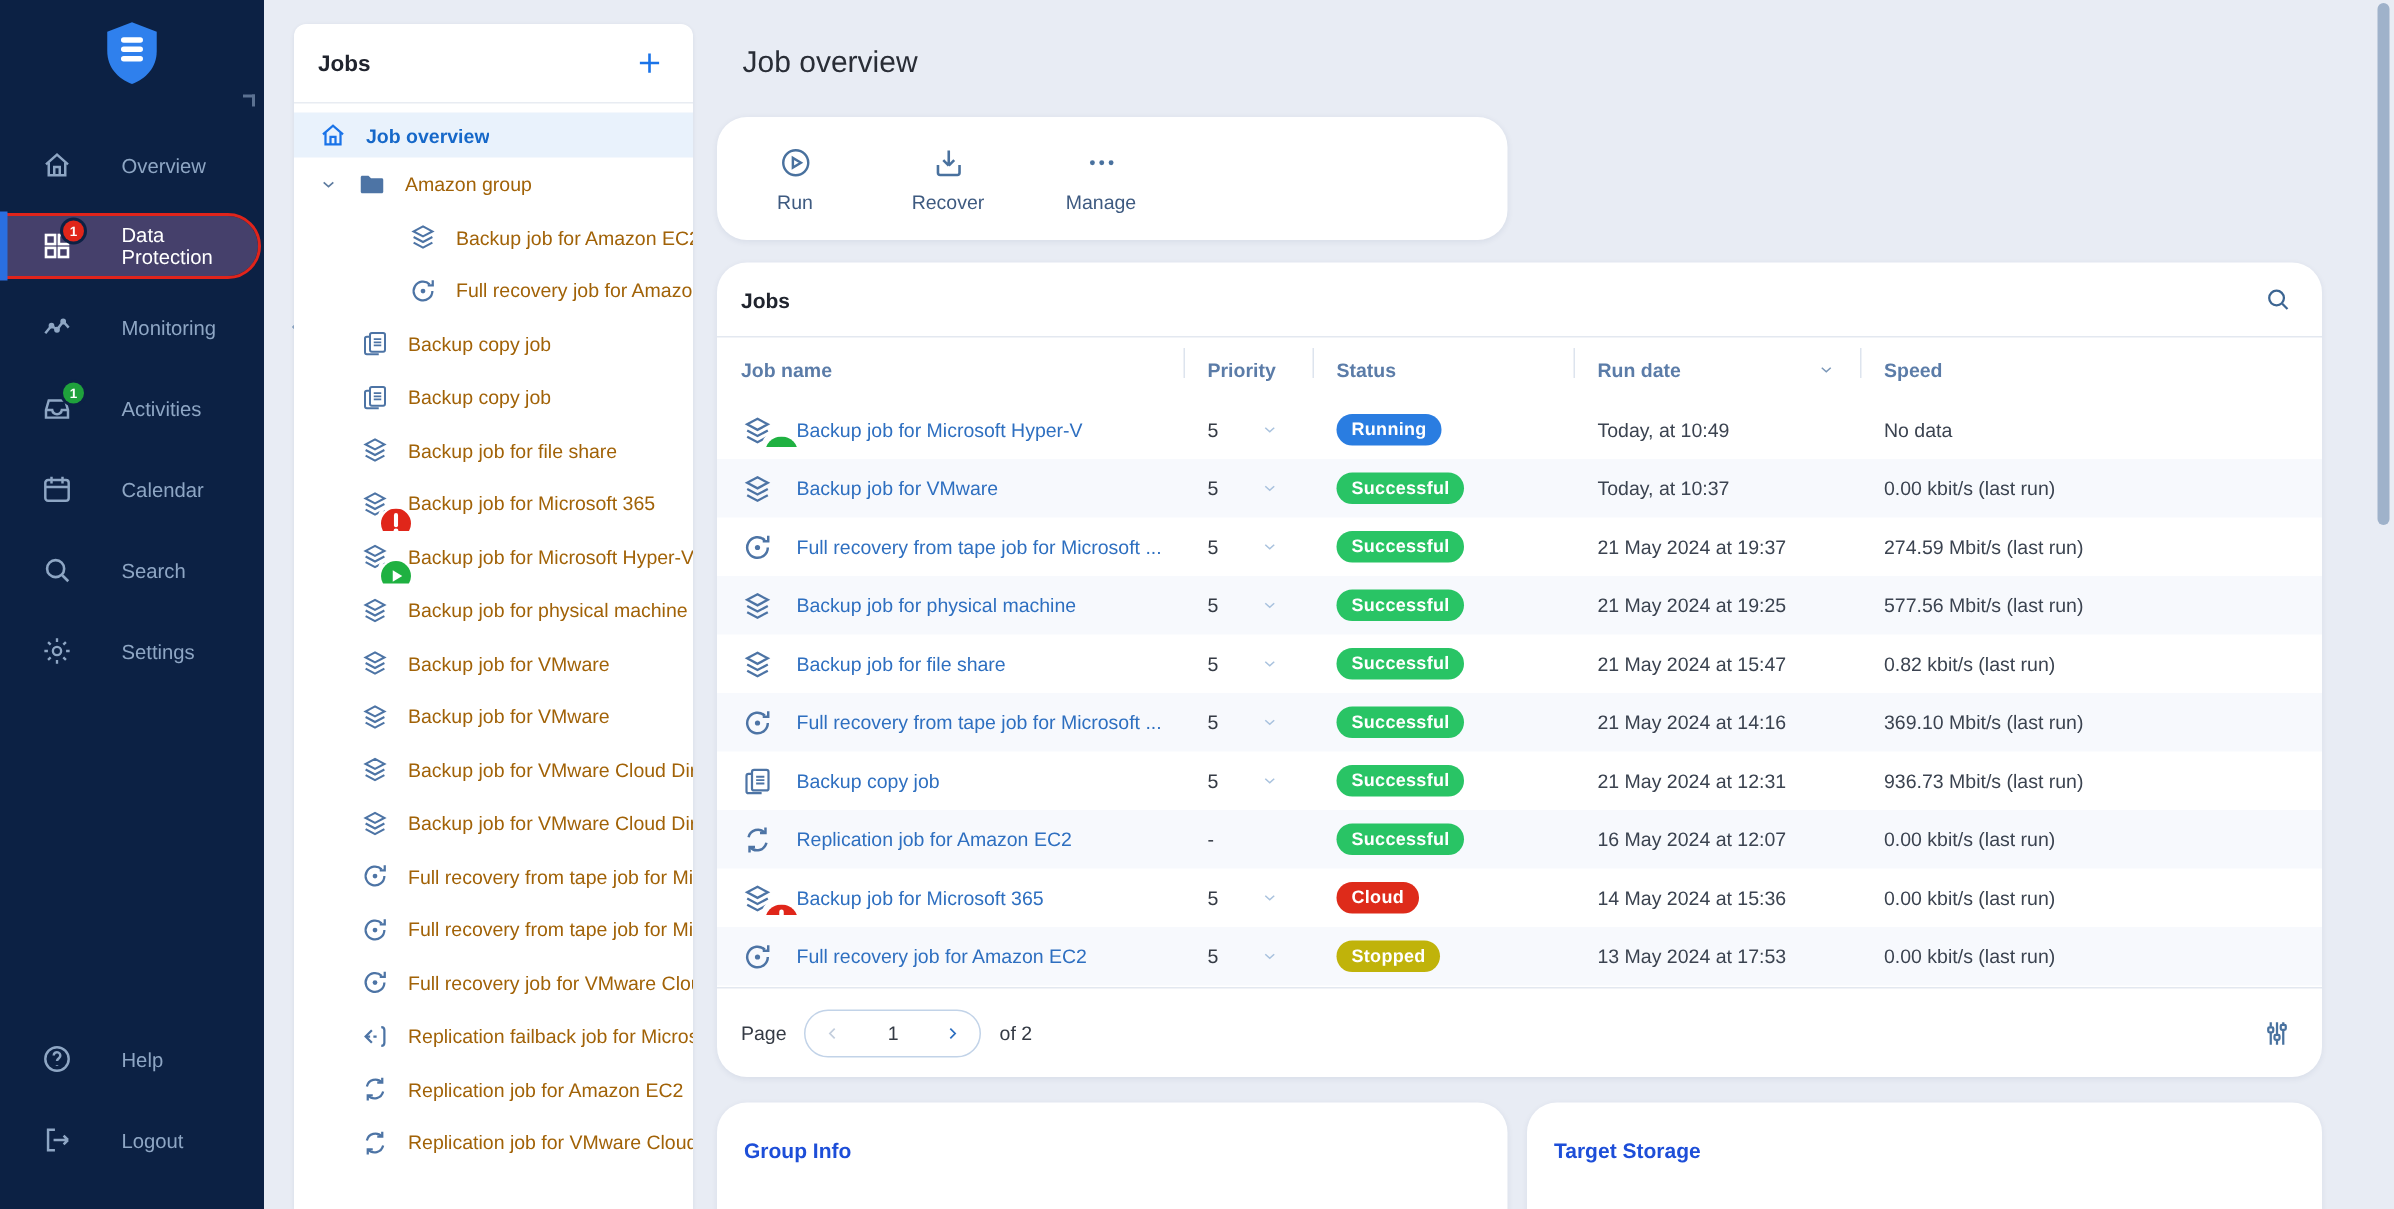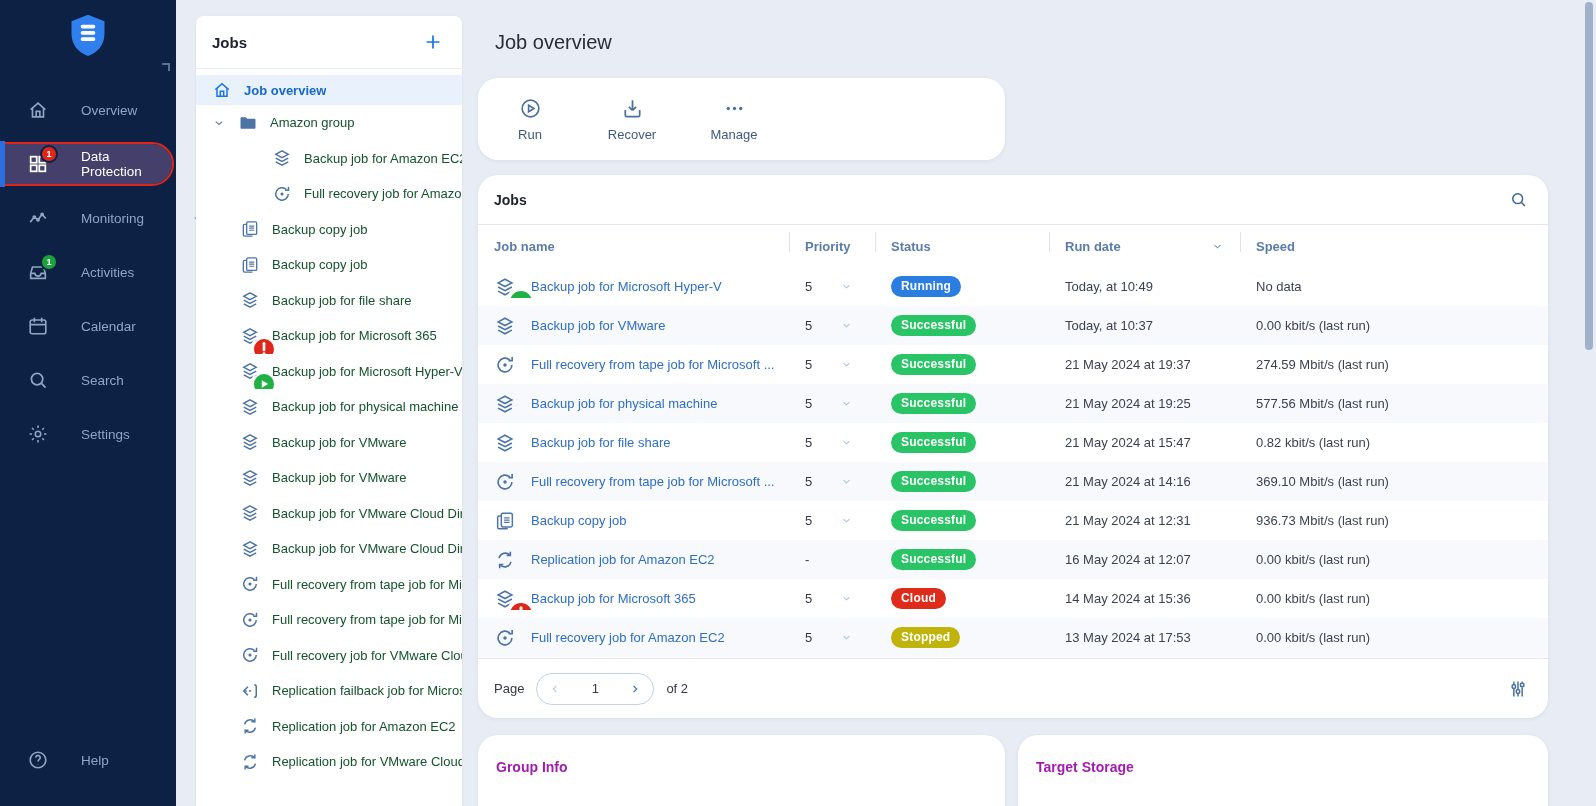--- a/index.html
+++ b/index.html
@@ -31,21 +31,21 @@
   .panel { position:absolute; left:196px; top:16px; width:266px; height:790px;
     background:#fff; border-radius:8px 8px 0 0; overflow:hidden;
     box-shadow:0 1px 3px rgba(20,40,80,.08); }
   .panel-head { height:53px; display:flex; align-items:center; justify-content:space-between;
     padding:0 18px 0 16px; border-bottom:1px solid #e8ecf2; }
   .panel-title { font-size:15px; font-weight:bold; color:#20242e; }
   .panel-add { width:22px; height:22px; color:#1a73e8; cursor:pointer; }
   .panel-add svg { width:22px; height:22px; display:block; }
   .tree { padding-top:6px; }
   .tree-row { display:flex; align-items:center; gap:12px; height:35.5px; padding-left:44px;
-    font-size:13px; color:#14532d; white-space:nowrap; overflow:hidden; cursor:pointer; }
+    font-size:13px; color:#a16207; white-space:nowrap; overflow:hidden; cursor:pointer; }
   .tree-row.lvl0 { padding-left:16px; }
   .tree-row.lvl2 { padding-left:76px; }
   .tree-row.selected { background:#e9f2fc; height:30px; color:#1668c9; font-weight:bold; }
   .tree-row .ic { position:relative; width:20px; height:20px; flex:0 0 20px; color:#4d74a5; }
   .tree-row.selected .ic { color:#1a73e8; }
   .tree-row .ic svg { width:20px; height:20px; display:block; }
   .tree-row .exp { width:14px; height:14px; flex:0 0 14px; color:#5e7ca0; margin-right:0; }
   .tree-row .exp svg { width:14px; height:14px; display:block; }
   .tree-label { overflow:hidden; }
   .ov-badge { position:absolute; right:-5px; bottom:-4px; width:11px; height:11px; border-radius:50%;
@@ -98,21 +98,21 @@
   .pg-btn svg { width:14px; height:14px; display:block; }
   .pg-prev { color:#c3cedd; }
   .pg-next { color:#2e6fc0; }
   .pg-input { width:44px; border:none; outline:none; text-align:center; font-size:13px; color:#343a44;
     font-family:inherit; }
   .pg-of { margin-left:12px; font-size:13px; color:#343a44; }
   .tbl-settings { margin-left:auto; width:20px; height:20px; color:#49729f; cursor:pointer; }
   .tbl-settings svg { width:20px; height:20px; display:block; }
 
   .info-card { top:735px; height:120px; padding:24px 18px; }
-  .info-title { font-size:14px; font-weight:bold; color:#a21caf; }
+  .info-title { font-size:14px; font-weight:bold; color:#1d4ed8; }
   #group-card { left:478px; width:527px; }
   #target-card { left:1018px; width:530px; }
 
   
   .scrollbar { position:absolute; right:3px; top:2px; width:8px; height:348px; border-radius:4px; background:#9fb2ca; }
 </style>
 </head>
 <body>
 
 <div class="nav">
@@ -203,20 +203,29 @@
   <div class="nav-foot" id="nav-foot">
       <div class="nav-item">
         <span class="ic">
           <svg viewBox="0 0 24 24" fill="none" stroke="currentColor" stroke-width="1.8">
             <circle cx="12" cy="12" r="8.5"></circle>
             <path d="M9.6 9.4a2.4 2.4 0 1 1 3.9 1.9c-.9.7-1.5 1.2-1.5 2.2"></path>
             <path d="M12 16.6v.4"></path>
           </svg>
         </span>
         <span>Help</span>
+      </div>
+      <div class="nav-item">
+        <span class="ic">
+          <svg viewBox="0 0 24 24" fill="none" stroke="currentColor" stroke-width="1.8">
+            <path d="M10.5 4.5H5.5v15h5"></path>
+            <path d="M9.5 12H20m0 0-3.2-3.2M20 12l-3.2 3.2"></path>
+          </svg>
+        </span>
+        <span>Logout</span>
       </div>
     </div>
 </div>
 
 <div class="panel">
   <div class="panel-head">
     <span class="panel-title">Jobs</span>
     <span class="panel-add">
       <svg viewBox="0 0 24 24" fill="none" stroke="currentColor" stroke-width="1.9">
           <path d="M12 5v14M5 12h14"></path>

